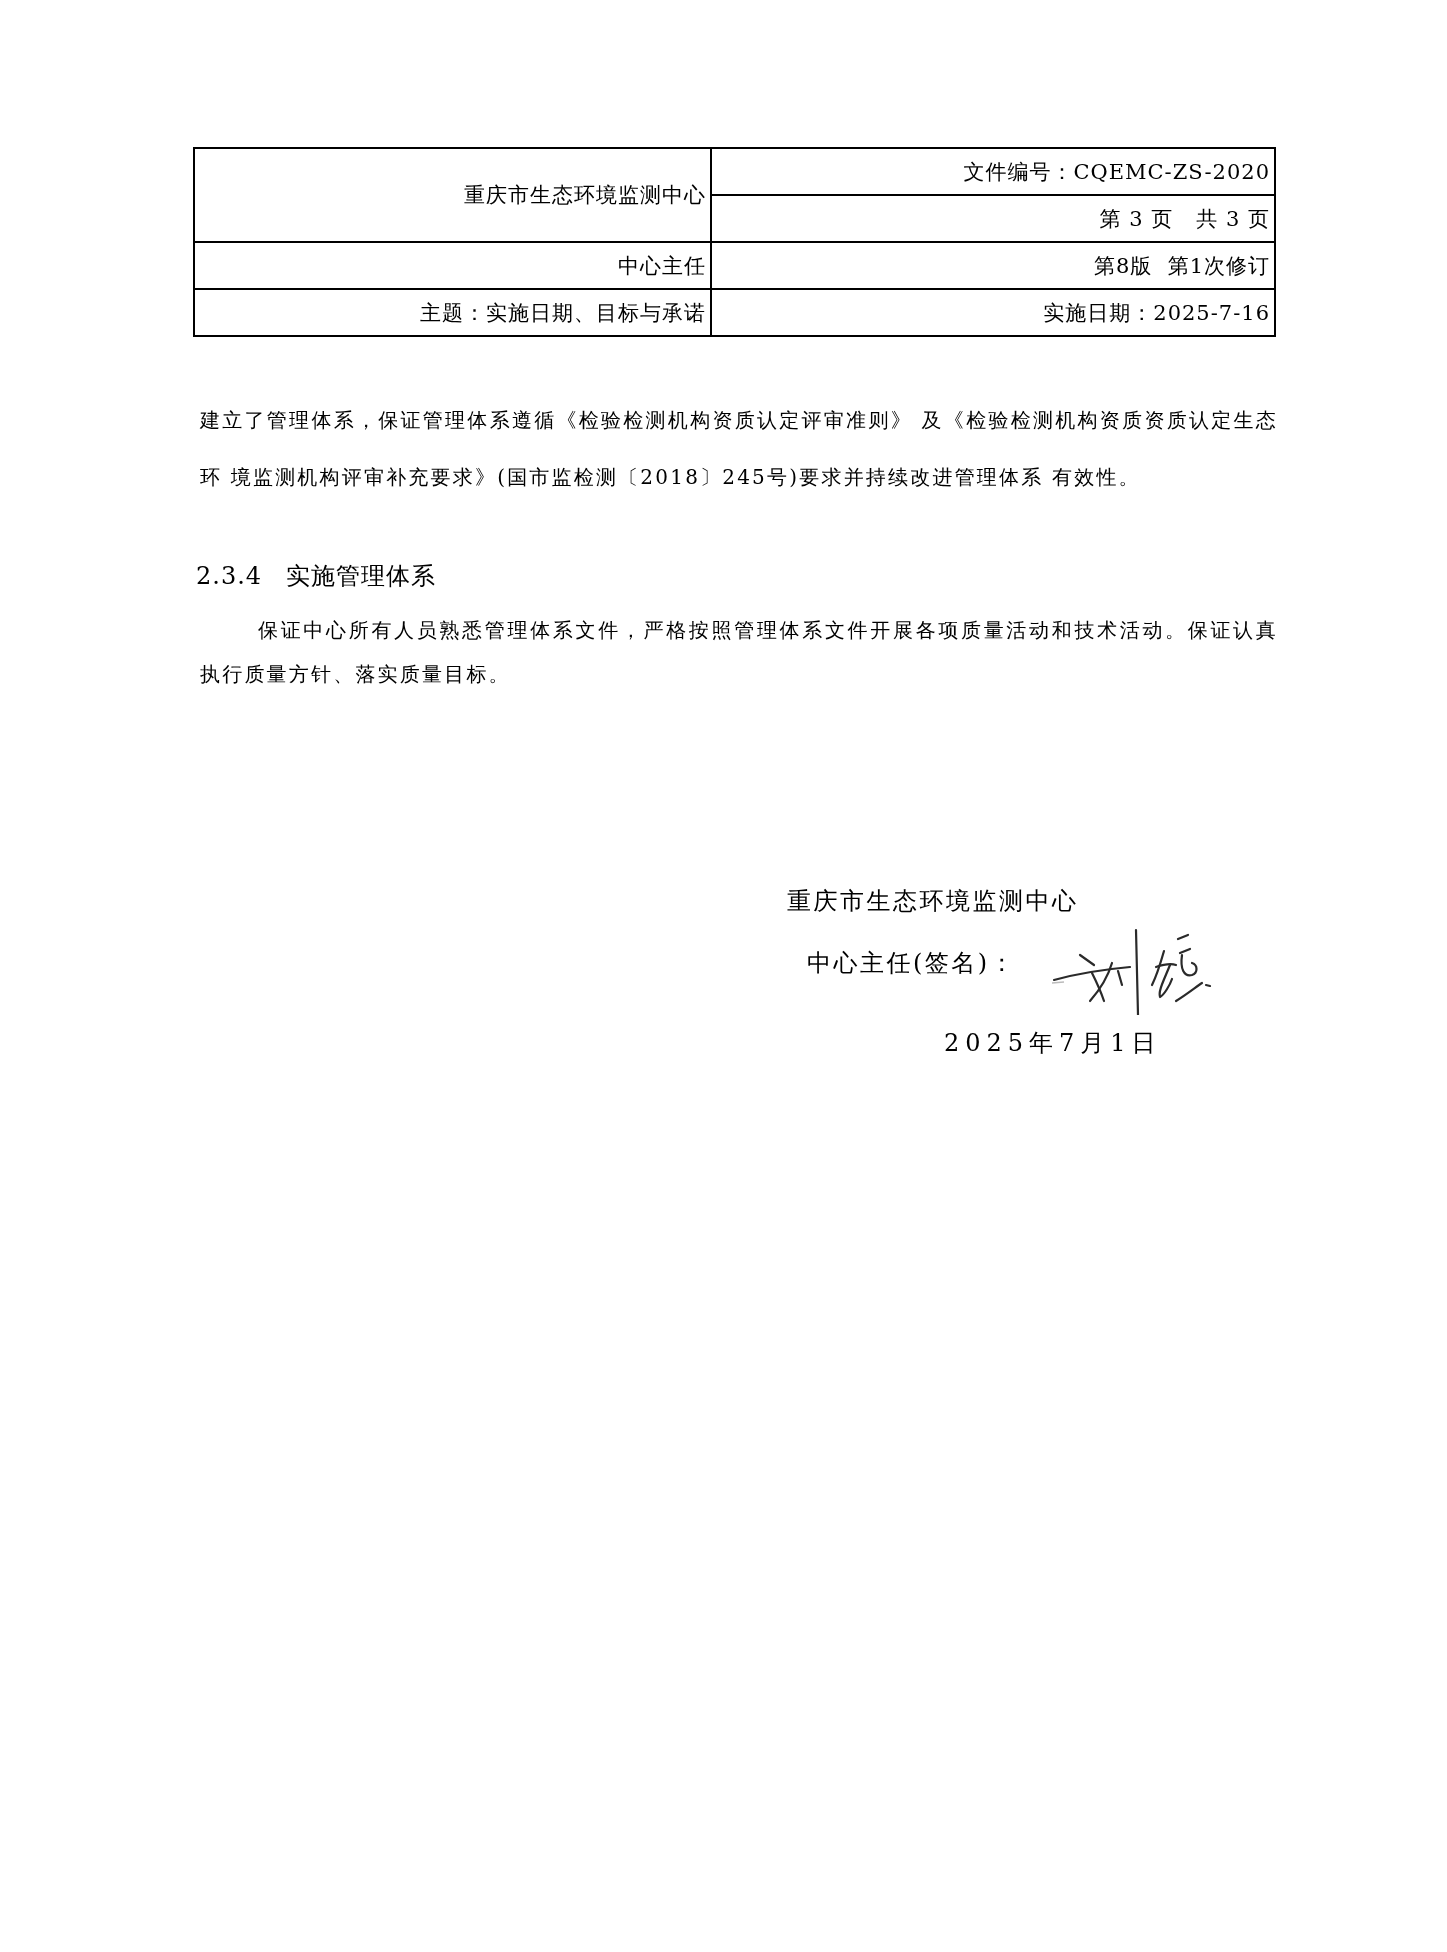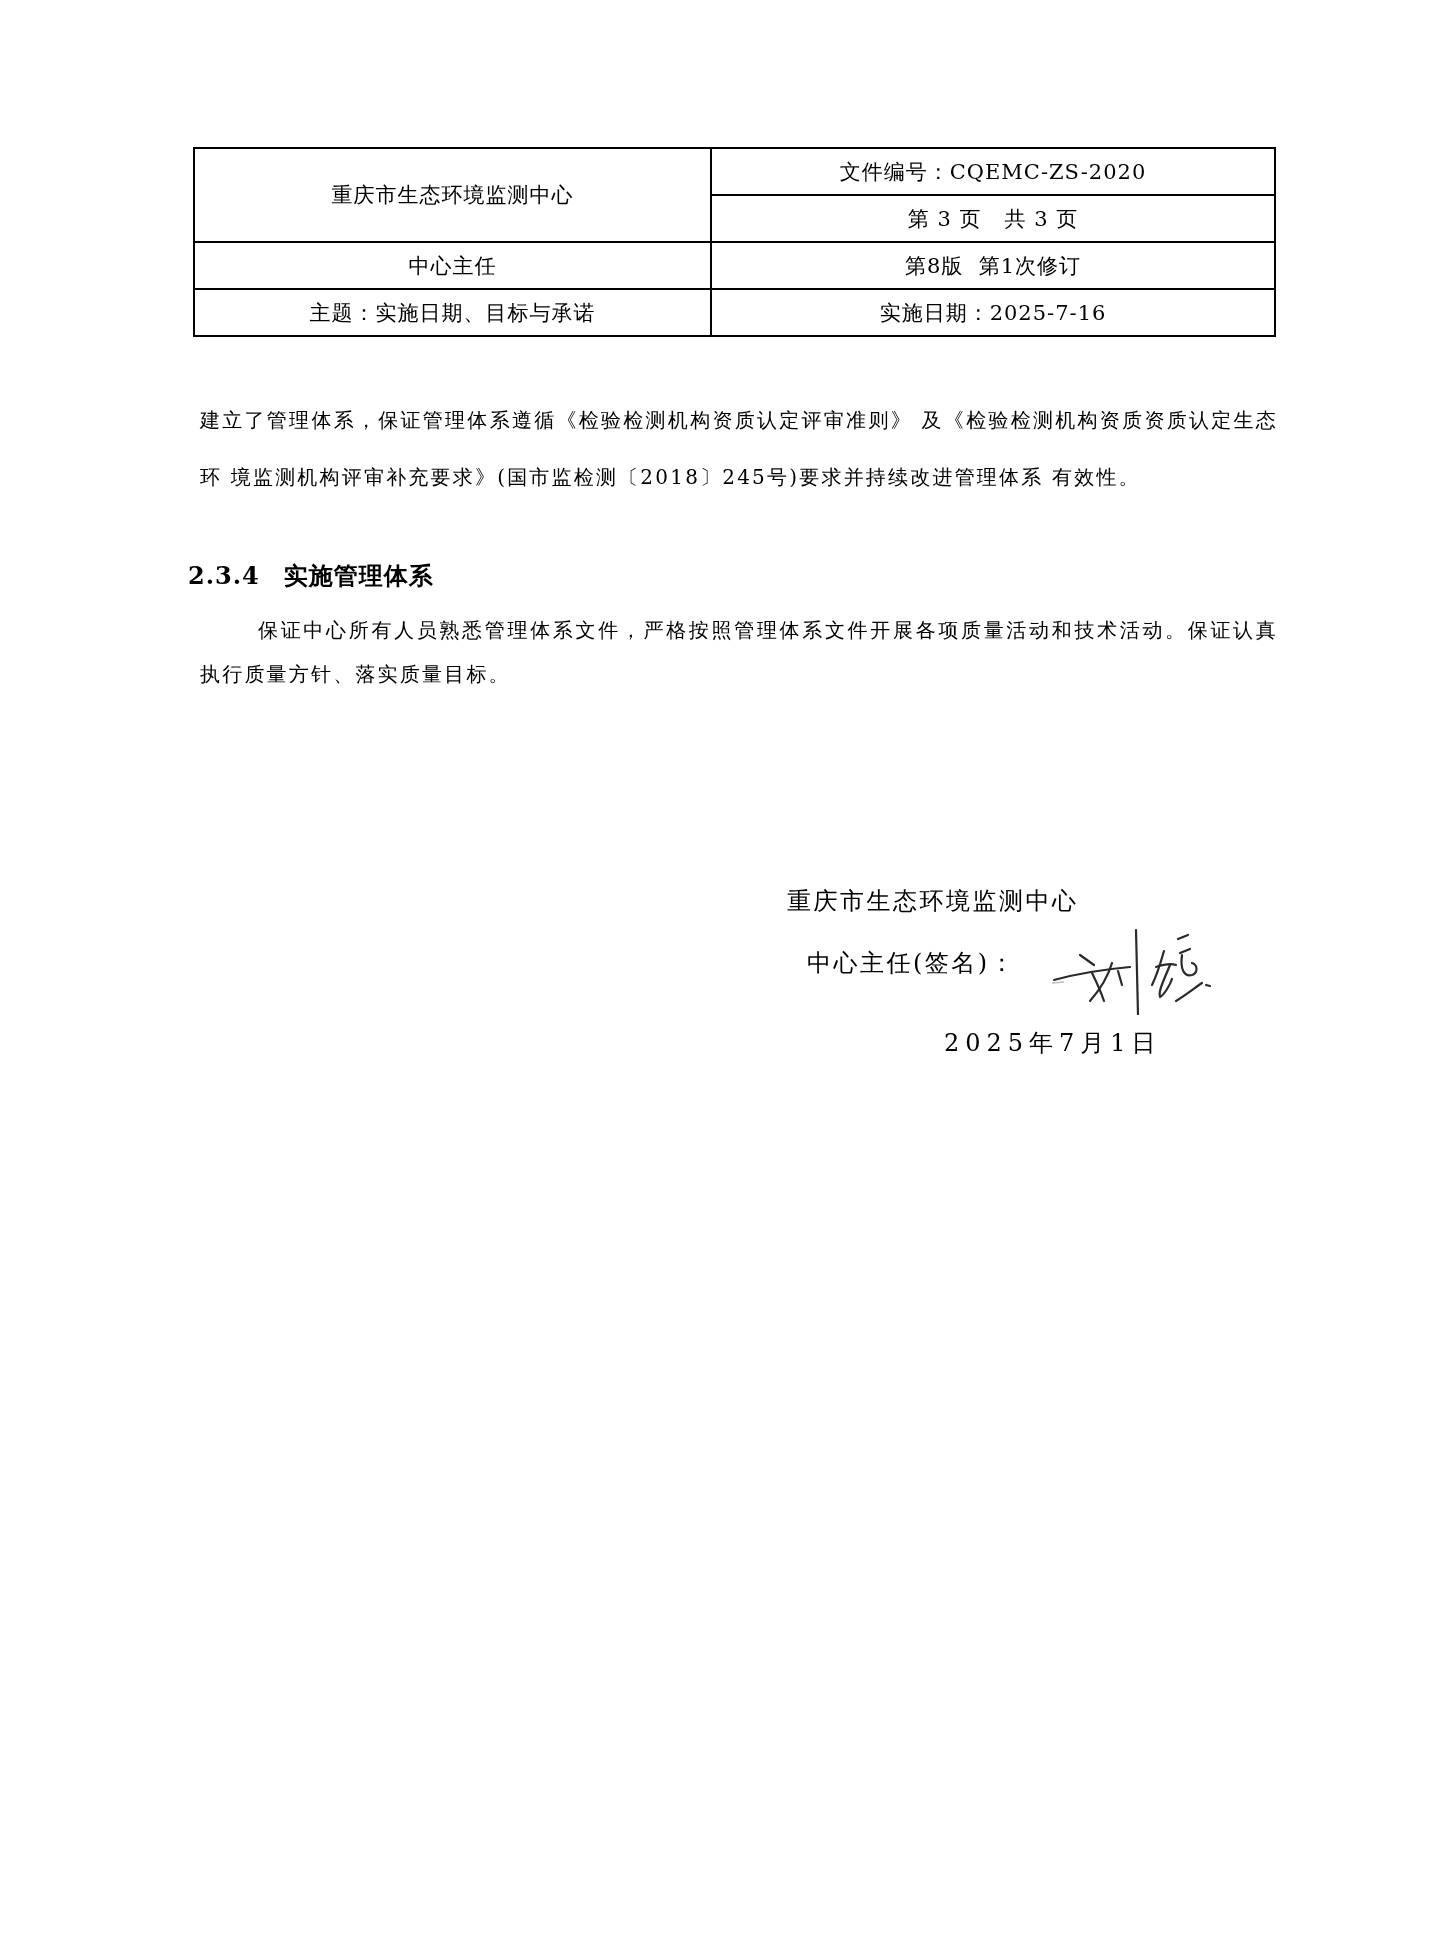--- a/index.html
+++ b/index.html
@@ -9,38 +9,38 @@
       color: #000000; overflow: hidden;
     }
     .page { position: relative; width: 1447px; height: 1952px; background: #fff; }
 
     
     .hdr-table {
       position: absolute; left: 193px; top: 147px; width: 1081px;
       border-collapse: collapse; table-layout: fixed;
     }
     .hdr-table td {
-      border: 2px solid #000; text-align: center; vertical-align: middle;
-      font-size: 21px; height: 47px; letter-spacing: 1px; padding: 0 12px;
+      border: 2px solid #000; text-align: right; vertical-align: middle;
+      font-size: 21px; height: 47px; letter-spacing: 1px; padding: 0 4px;
       white-space: nowrap;
     }
     .hdr-table col.c1 { width: 517px; }
     .hdr-table col.c2 { width: 564px; }
     .hdr-table td.span2 { height: 94px; }
 
     
     .body-text {
       position: absolute; left: 200px; width: 1078px;
       font-size: 20px; line-height: 57px; letter-spacing: 2.2px;
       text-align: justify;
     }
     .p1 { top: 392px; }
     .heading {
-      position: absolute; left: 188px; top: 560px;
-      font-size: 24px; font-weight: bold; letter-spacing: 1px;
+      position: absolute; left: 196px; top: 560px;
+      font-size: 24px; font-weight: normal; letter-spacing: 1px;
       white-space: nowrap;
       text-align: right;
     }
     .heading .num { margin-right: 24px; }
     .p2 { top: 608px; text-indent: 58px; line-height: 44px; }
 
     
     .sig-block { position: absolute; left: 787px; top: 885px; font-size: 24px; letter-spacing: 2.5px; }
     .sig-line { position: absolute; left: 0; white-space: nowrap; }
     .sig-org { top: 0; }

